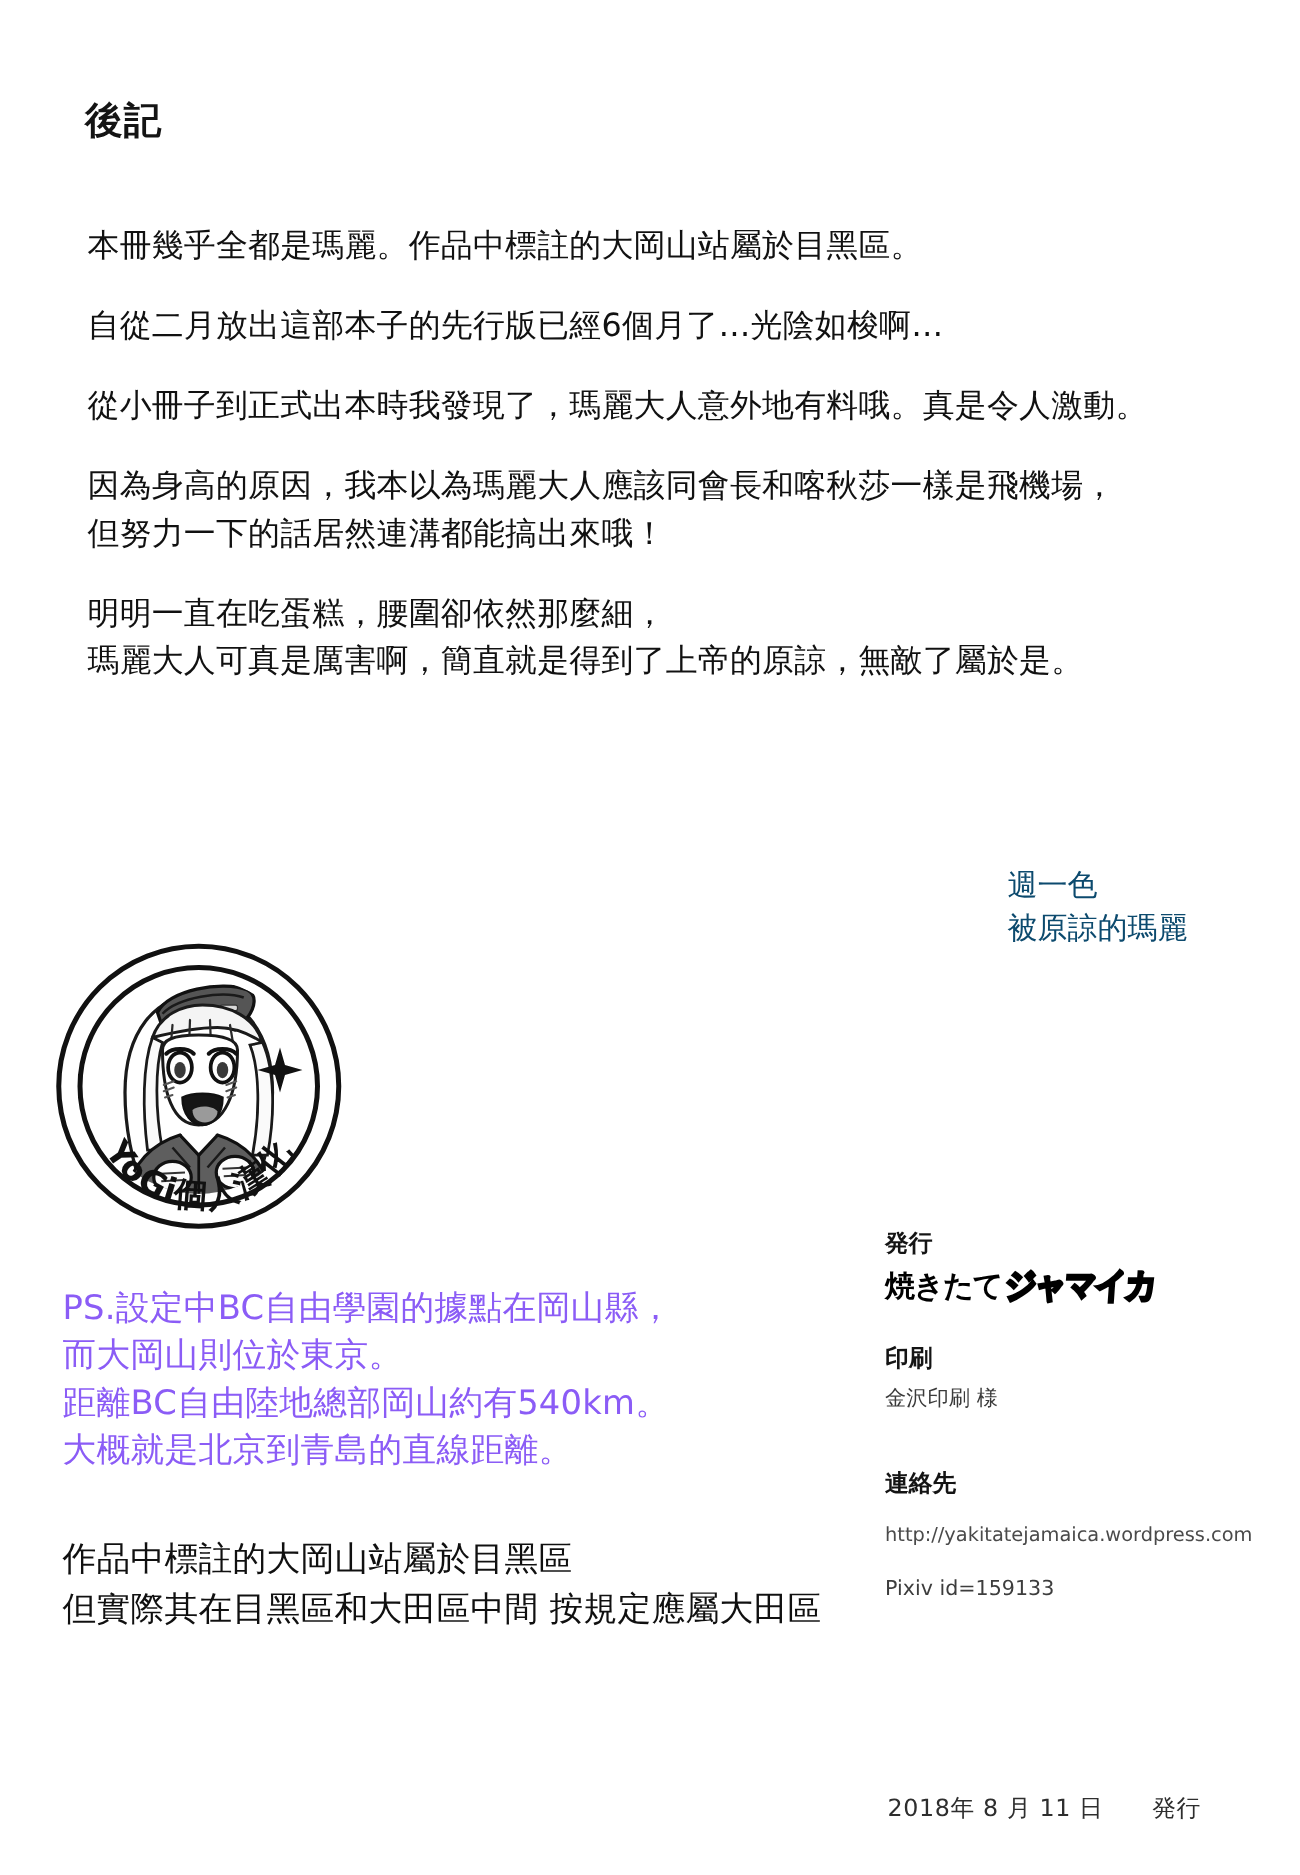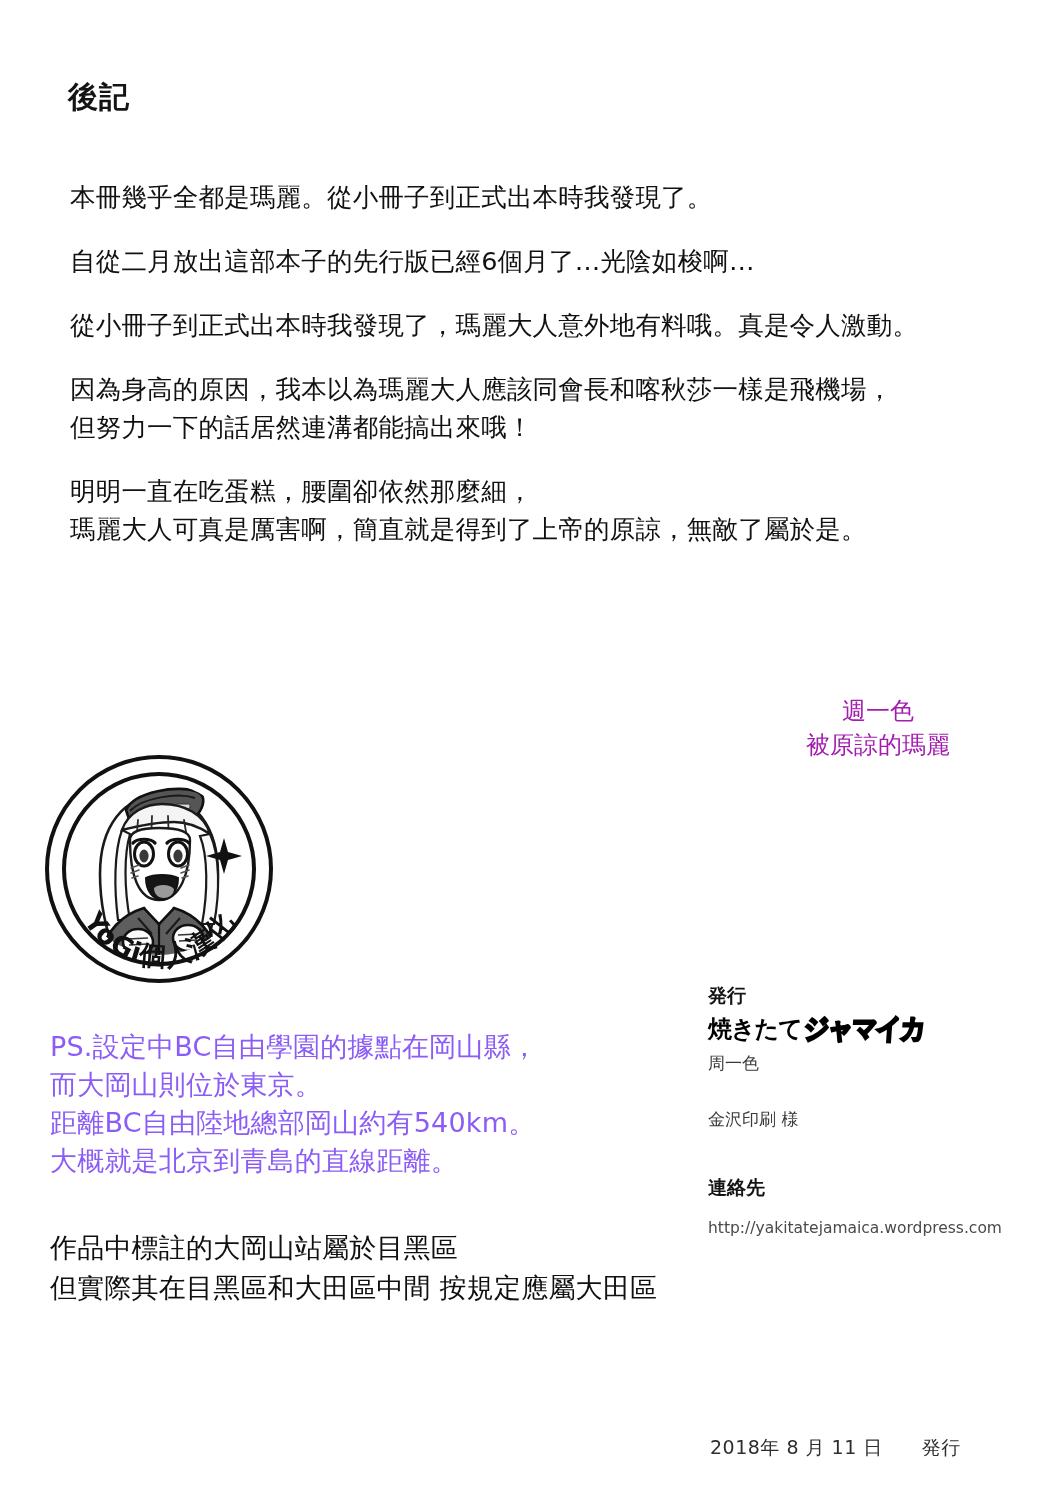--- a/index.html
+++ b/index.html
@@ -46,25 +46,26 @@
     letter-spacing: 0.2px;
     white-space: pre-line;
   }
   .para:last-child { margin-bottom: 0; }
 
   
   .signature {
     position: absolute;
     right: 90px;
     top: 694px;
-    text-align: center;
+    text-align: left;
     font-size: 24px;
     line-height: 34px;
     font-weight: 500;
-    color: #a21caf;
+    color: #0c4a6e;
+    font-family: Liberation Mono, monospace;
   }
 
   
   .stamp {
     position: absolute;
     left: 38px;
     top: 748px;
     width: 242px;
     height: 242px;
   }
@@ -173,21 +174,21 @@
   }
 </style>
 </head>
 <body>
 
 <div class="page">
 
   <div class="afterword-title">後記</div>
 
   <div class="body-text">
-    <p class="para">本冊幾乎全都是瑪麗。從小冊子到正式出本時我發現了。</p>
+    <p class="para">本冊幾乎全都是瑪麗。作品中標註的大岡山站屬於目黑區。</p>
     <p class="para">自從二月放出這部本子的先行版已經6個月了…光陰如梭啊…</p>
     <p class="para">從小冊子到正式出本時我發現了，瑪麗大人意外地有料哦。真是令人激動。</p>
     <p class="para">因為身高的原因，我本以為瑪麗大人應該同會長和喀秋莎一樣是飛機場，
 但努力一下的話居然連溝都能搞出來哦！</p>
     <p class="para">明明一直在吃蛋糕，腰圍卻依然那麼細，
 瑪麗大人可真是厲害啊，簡直就是得到了上帝的原諒，無敵了屬於是。</p>
   </div>
 
   <div class="signature">
     <div>週一色</div>
@@ -266,29 +267,30 @@
 但實際其在目黑區和大田區中間 按規定應屬大田區</div>
 
   <div class="colophon">
 
     <div class="colo-block">
       <div class="colo-label">発行</div>
       <div class="brand-logo">
         <span class="brand-solid">焼きたて</span>
         <span class="brand-outline">ジャマイカ</span>
       </div>
-      <div class="colo-value">周一色</div>
     </div>
 
     <div class="colo-block">
+      <div class="colo-label">印刷</div>
       <div class="colo-value">金沢印刷 様</div>
     </div>
 
     <div class="colo-block" style="margin-top:42px;">
       <div class="colo-label">連絡先</div>
       <div class="contact-url">http://yakitatejamaica.wordpress.com</div>
+      <div class="contact-line">Pixiv id=159133</div>
     </div>
 
   </div>
 
   <div class="pubdate">2018年 8 月 11 日　　発行</div>
 
 </div>
 
 </body></html>

